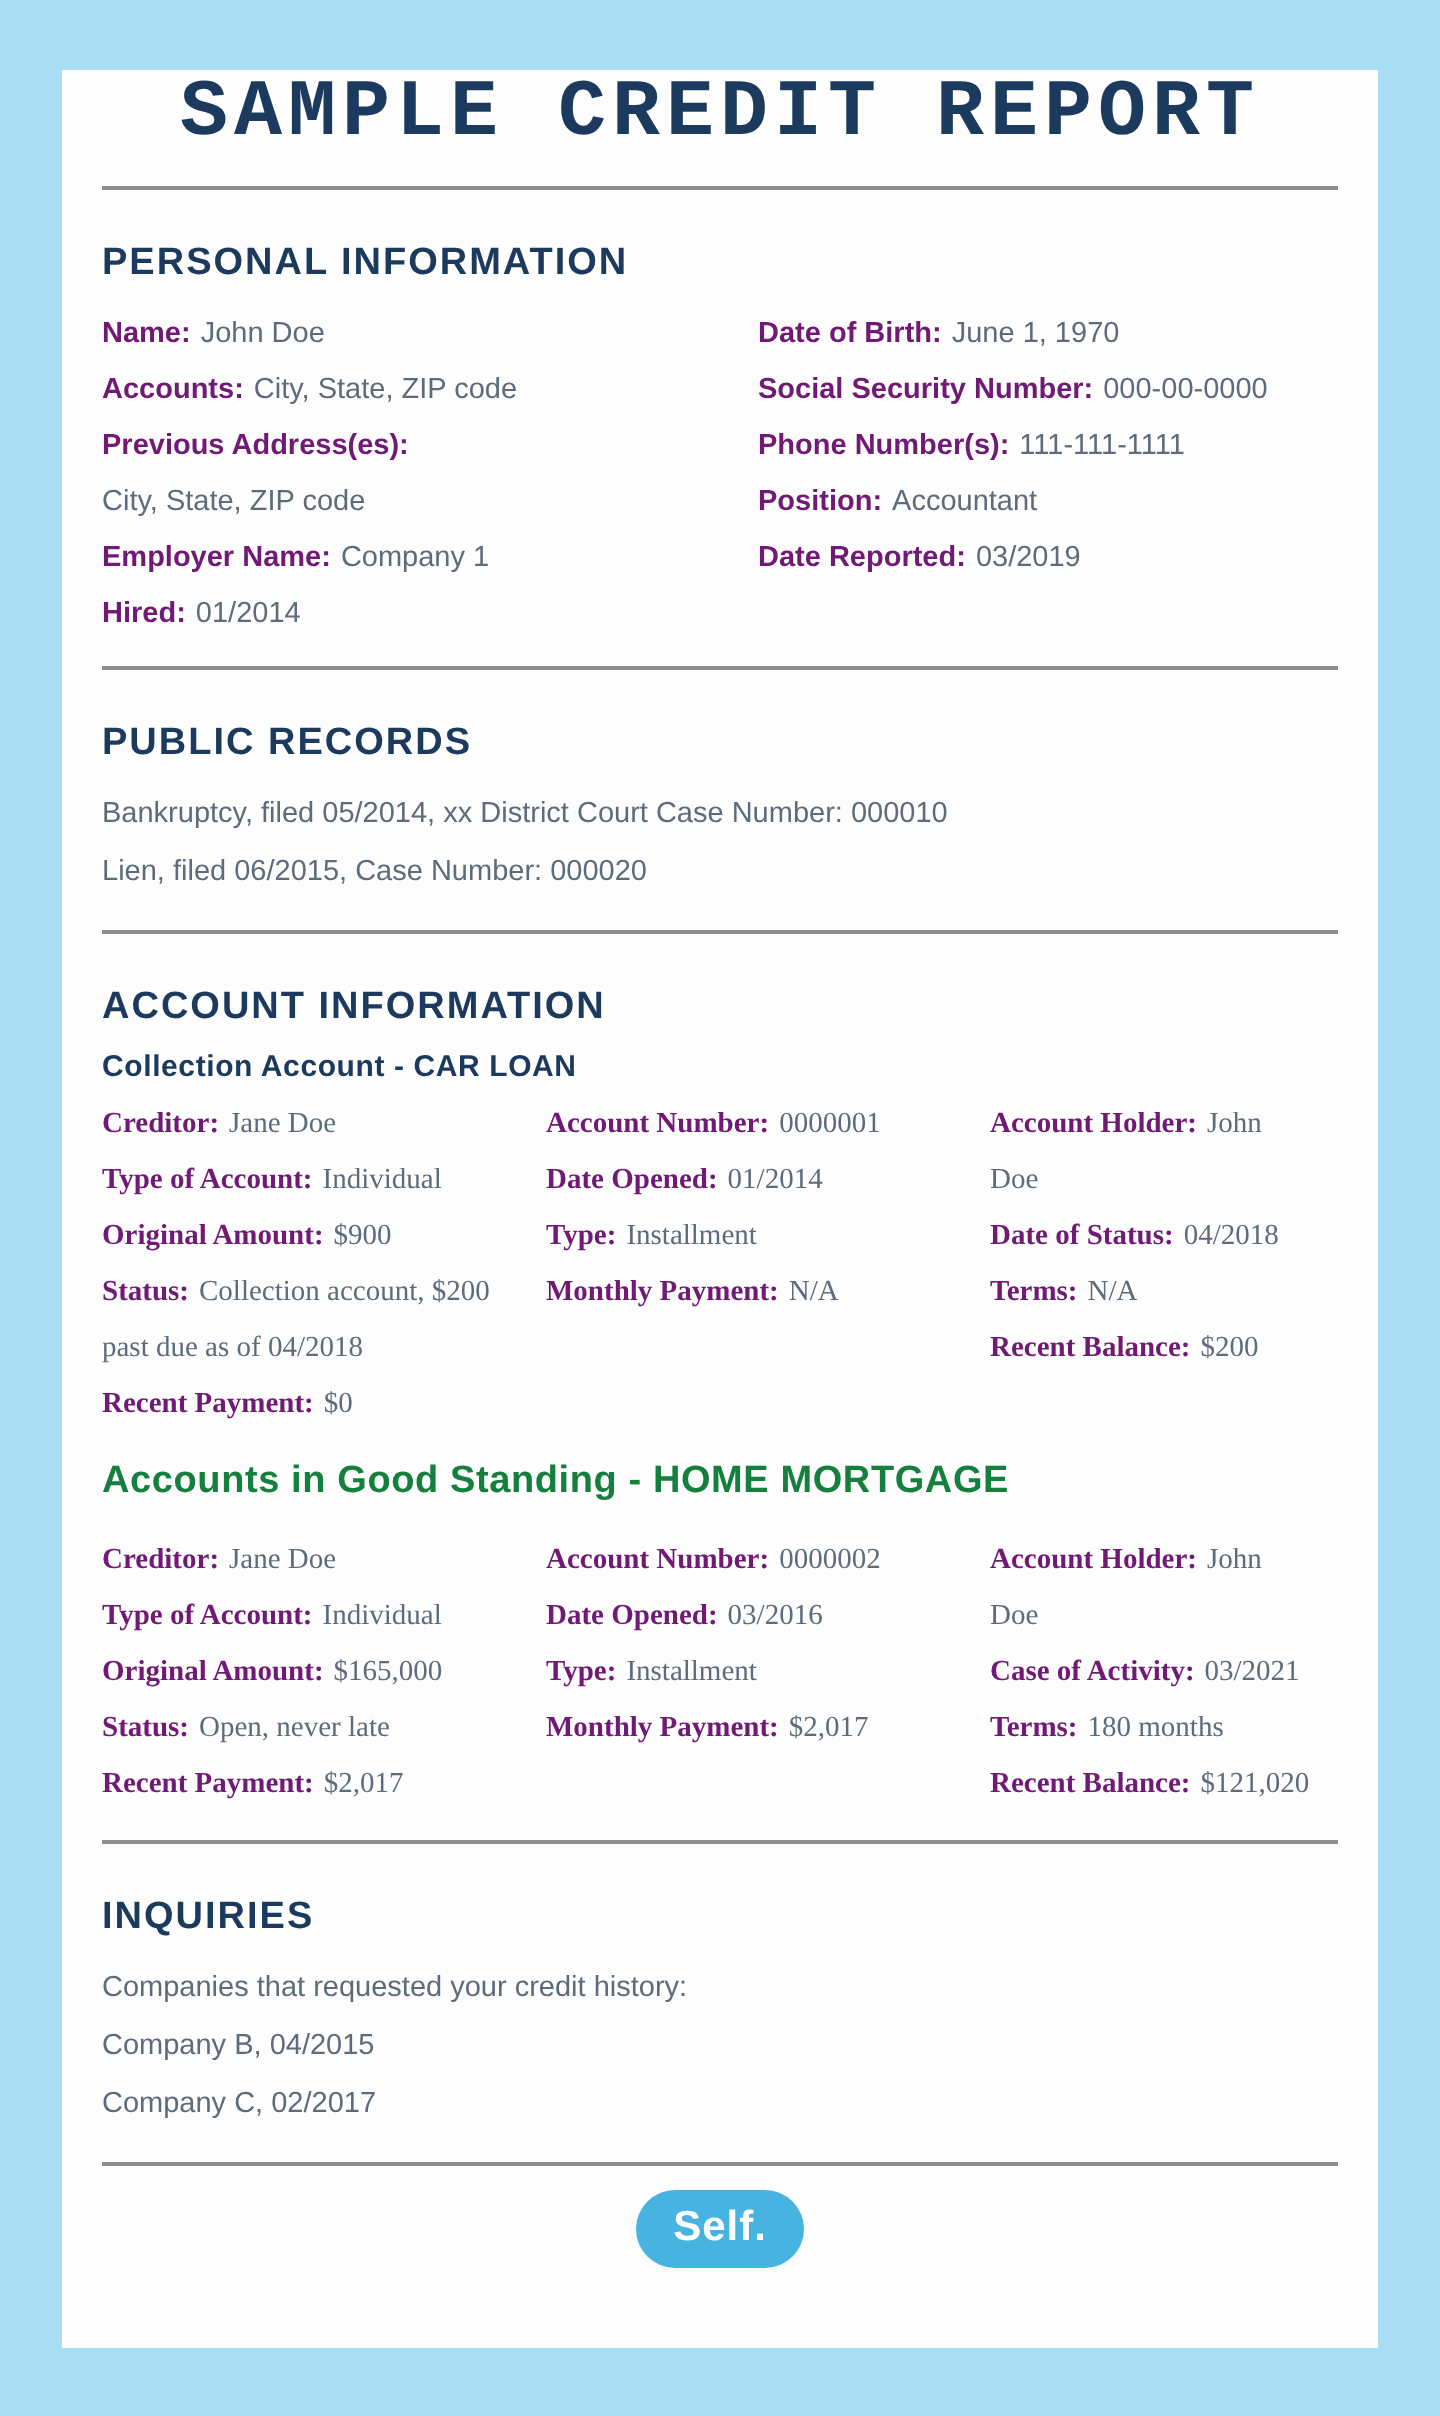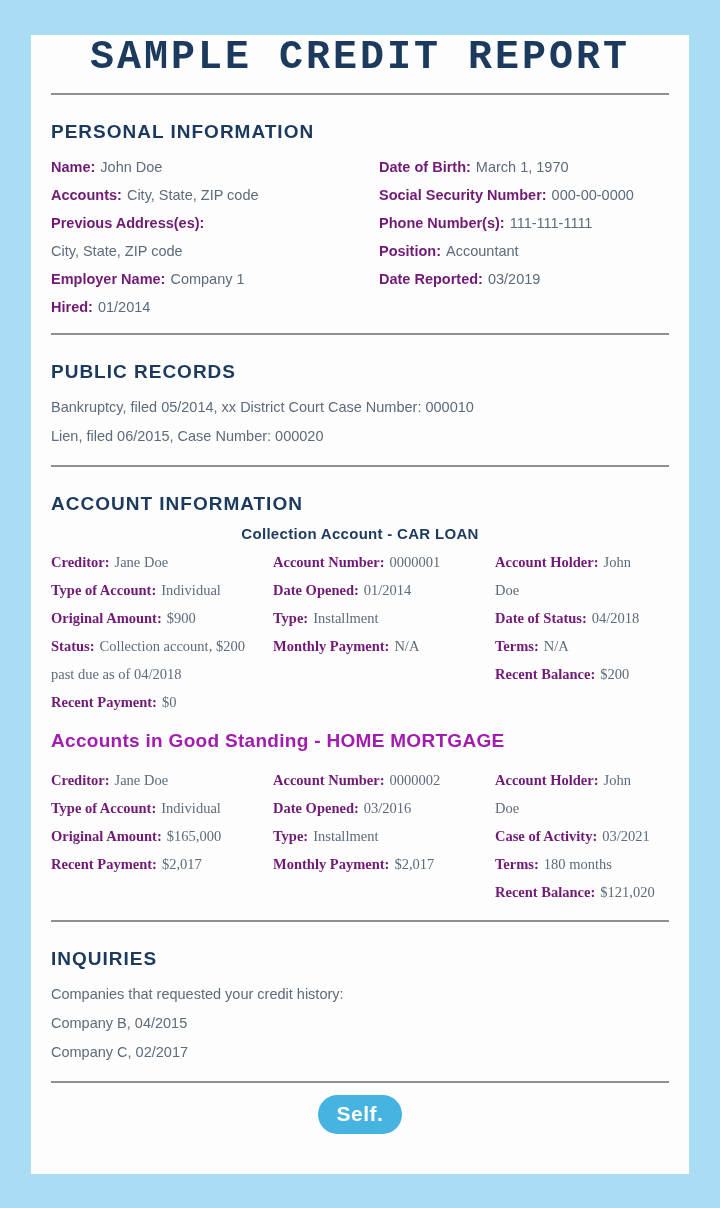--- a/index.html
+++ b/index.html
@@ -37,28 +37,27 @@
     font-weight: bold;
     letter-spacing: 1px;
     color: #1b3a5e;
   }
   .sub-heading-sm {
     margin: 8px 0 6px;
     font-size: 15px;
     font-weight: bold;
     letter-spacing: 0.3px;
     color: #1b3a5e;
-    text-align: center;
   }
   .sub-heading-lg {
     margin: 10px 0 14px;
     font-size: 19px;
     font-weight: bold;
     letter-spacing: 0.3px;
-    color: #a21caf;
+    color: #15803d;
   }
   .field, .line {
     font-size: 14.5px;
     line-height: 28px;
     color: #5d6b7a;
   }
   .lbl {
     font-weight: bold;
     color: #701a75;
     margin-right: 5px;
@@ -105,21 +104,21 @@
     <div class="two-col">
       <div class="col">
         <div class="field"><span class="lbl">Name:</span><span class="val">John Doe</span></div>
         <div class="field"><span class="lbl">Accounts:</span><span class="val">City, State, ZIP code</span></div>
         <div class="field"><span class="lbl">Previous Address(es):</span><span class="val"></span></div>
         <div class="field"><span class="val">City, State, ZIP code</span></div>
         <div class="field"><span class="lbl">Employer Name:</span><span class="val">Company 1</span></div>
         <div class="field"><span class="lbl">Hired:</span><span class="val">01/2014</span></div>
       </div>
       <div class="col">
-        <div class="field"><span class="lbl">Date of Birth:</span><span class="val">March 1, 1970</span></div>
+        <div class="field"><span class="lbl">Date of Birth:</span><span class="val">June 1, 1970</span></div>
         <div class="field"><span class="lbl">Social Security Number:</span><span class="val">000-00-0000</span></div>
         <div class="field"><span class="lbl">Phone Number(s):</span><span class="val">111-111-1111</span></div>
         <div class="field"><span class="lbl">Position:</span><span class="val">Accountant</span></div>
         <div class="field"><span class="lbl">Date Reported:</span><span class="val">03/2019</span></div>
       </div>
     </div>
   </section>
 
   <div class="rule"></div>
 
@@ -156,20 +155,21 @@
         <div class="field"><span class="lbl">Recent Balance:</span><span class="val">$200</span></div>
       </div>
     </div>
 
     <h2 class="sub-heading-lg">Accounts in Good Standing - HOME MORTGAGE</h2>
     <div class="three-col grid-gap-after">
       <div class="col">
         <div class="field"><span class="lbl">Creditor:</span><span class="val">Jane Doe</span></div>
         <div class="field"><span class="lbl">Type of Account:</span><span class="val">Individual</span></div>
         <div class="field"><span class="lbl">Original Amount:</span><span class="val">$165,000</span></div>
+        <div class="field"><span class="lbl">Status:</span><span class="val">Open, never late</span></div>
         <div class="field"><span class="lbl">Recent Payment:</span><span class="val">$2,017</span></div>
       </div>
       <div class="col">
         <div class="field"><span class="lbl">Account Number:</span><span class="val">0000002</span></div>
         <div class="field"><span class="lbl">Date Opened:</span><span class="val">03/2016</span></div>
         <div class="field"><span class="lbl">Type:</span><span class="val">Installment</span></div>
         <div class="field"><span class="lbl">Monthly Payment:</span><span class="val">$2,017</span></div>
       </div>
       <div class="col">
         <div class="field"><span class="lbl">Account Holder:</span><span class="val">John Doe</span></div>

